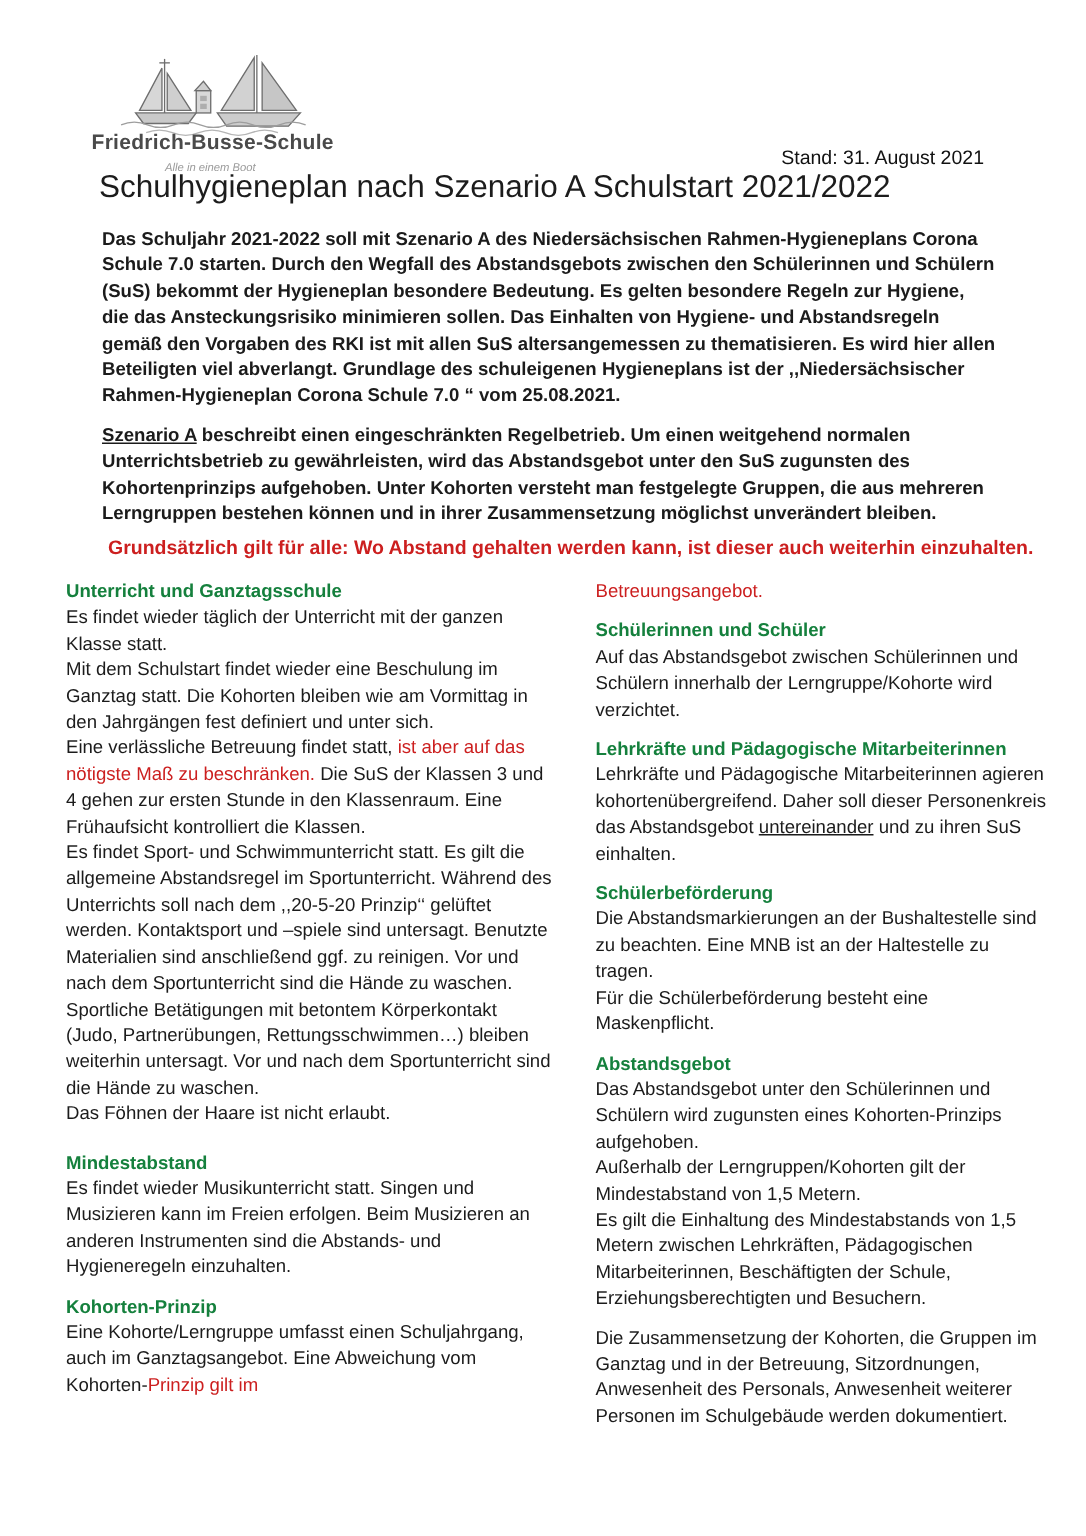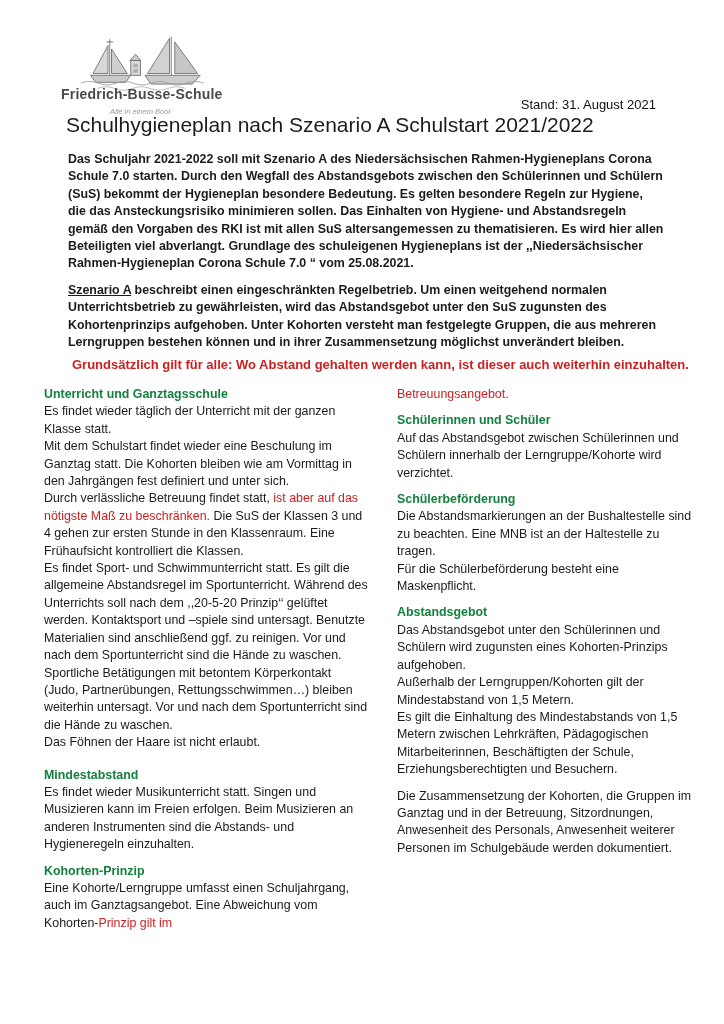--- a/index.html
+++ b/index.html
@@ -90,21 +90,21 @@
 <div class="intro-2"><span class="u-lead">Szenario A</span><span> beschreibt einen eingeschränkten Regelbetrieb. Um einen weitgehend normalen Unterrichtsbetrieb zu gewährleisten, wird das Abstandsgebot unter den SuS zugunsten des Kohortenprinzips aufgehoben. Unter Kohorten versteht man festgelegte Gruppen, die aus mehreren Lerngruppen bestehen können und in ihrer Zusammensetzung möglichst unverändert bleiben.</span></div>
 <div class="highlight">Grundsätzlich gilt für alle: Wo Abstand gehalten werden kann, ist dieser auch weiterhin einzuhalten.</div>
 
 <div class="col col-left" id="left-column">
     <div class="section">
       <div class="h">Unterricht und Ganztagsschule</div>
       <p><span>Es findet wieder täglich der Unterricht mit der ganzen Klasse statt.</span></p>
       <p><span>Mit dem Schulstart findet wieder eine Beschulung im Ganztag statt. Die Kohorten bleiben wie am Vormittag in den Jahrgängen fest definiert und unter sich.</span></p>
     </div>
     <div class="section">
-      <p><span>Durch verlässliche Betreuung findet statt, </span><span class="red">ist aber auf das nötigste Maß zu beschränken.</span><span> Die SuS der Klassen 3 und 4 gehen zur ersten Stunde in den Klassenraum. Eine Frühaufsicht kontrolliert die Klassen.</span></p>
+      <p><span>Eine verlässliche Betreuung findet statt, </span><span class="red">ist aber auf das nötigste Maß zu beschränken.</span><span> Die SuS der Klassen 3 und 4 gehen zur ersten Stunde in den Klassenraum. Eine Frühaufsicht kontrolliert die Klassen.</span></p>
     </div>
     <div class="section">
       <p><span>Es findet Sport- und Schwimmunterricht statt. Es gilt die allgemeine Abstandsregel im Sportunterricht. Während des Unterrichts soll nach dem ,,20-5-20 Prinzip‘‘ gelüftet werden. Kontaktsport und –spiele sind untersagt. Benutzte Materialien sind anschließend ggf. zu reinigen. Vor und nach dem Sportunterricht sind die Hände zu waschen.</span></p>
       <p><span>Sportliche Betätigungen mit betontem Körperkontakt (Judo, Partnerübungen, Rettungsschwimmen…) bleiben weiterhin untersagt. Vor und nach dem Sportunterricht sind die Hände zu waschen.</span></p>
       <p><span>Das Föhnen der Haare ist nicht erlaubt.</span></p>
     </div>
     <div class="section gap-md">
       <div class="h">Mindestabstand</div>
       <p><span>Es findet wieder Musikunterricht statt. Singen und Musizieren kann im Freien erfolgen. Beim Musizieren an anderen Instrumenten sind die Abstands- und Hygieneregeln einzuhalten.</span></p>
     </div>
@@ -115,20 +115,22 @@
   </div>
 <div class="col col-right" id="right-column">
     <div class="section">
       <p><span class="red">Betreuungsangebot.</span></p>
     </div>
     <div class="section gap-sm">
       <div class="h">Schülerinnen und Schüler</div>
       <p><span>Auf das Abstandsgebot zwischen Schülerinnen und Schülern innerhalb der Lerngruppe/Kohorte wird verzichtet.</span></p>
     </div>
     <div class="section gap-sm">
+      <div class="h">Lehrkräfte und Pädagogische Mitarbeiterinnen</div>
+      <p><span>Lehrkräfte und Pädagogische Mitarbeiterinnen agieren kohortenübergreifend. Daher soll dieser Personenkreis das Abstandsgebot </span><span class="underline">untereinander</span><span> und zu ihren SuS einhalten.</span></p>
     </div>
     <div class="section gap-sm">
       <div class="h">Schülerbeförderung</div>
       <p><span>Die Abstandsmarkierungen an der Bushaltestelle sind zu beachten. Eine MNB ist an der Haltestelle zu tragen.</span></p>
       <p><span>Für die Schülerbeförderung besteht eine Maskenpflicht.</span></p>
     </div>
     <div class="section gap-sm">
       <div class="h">Abstandsgebot</div>
       <p><span>Das Abstandsgebot unter den Schülerinnen und Schülern wird zugunsten eines Kohorten-Prinzips aufgehoben.</span></p>
       <p><span>Außerhalb der Lerngruppen/Kohorten gilt der Mindestabstand von 1,5 Metern.</span></p>

